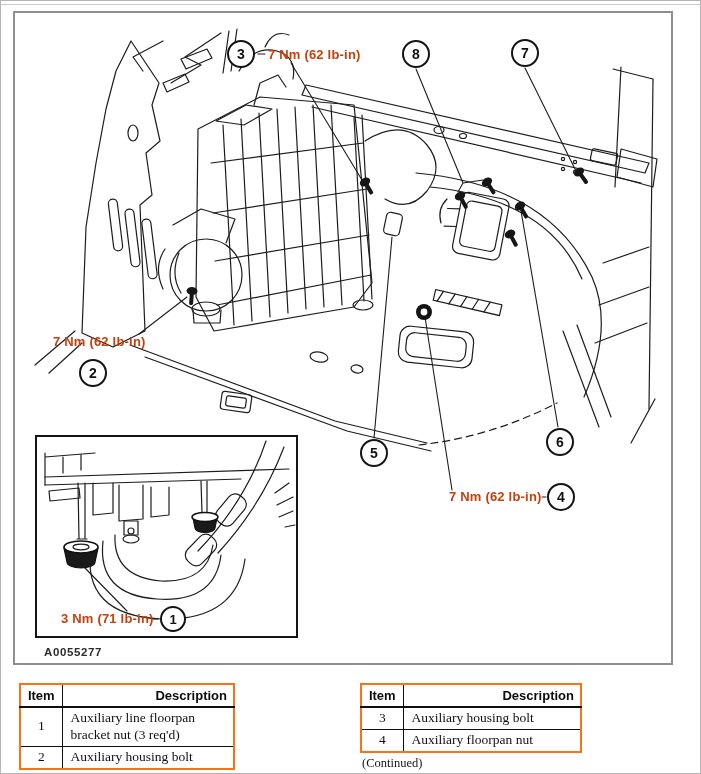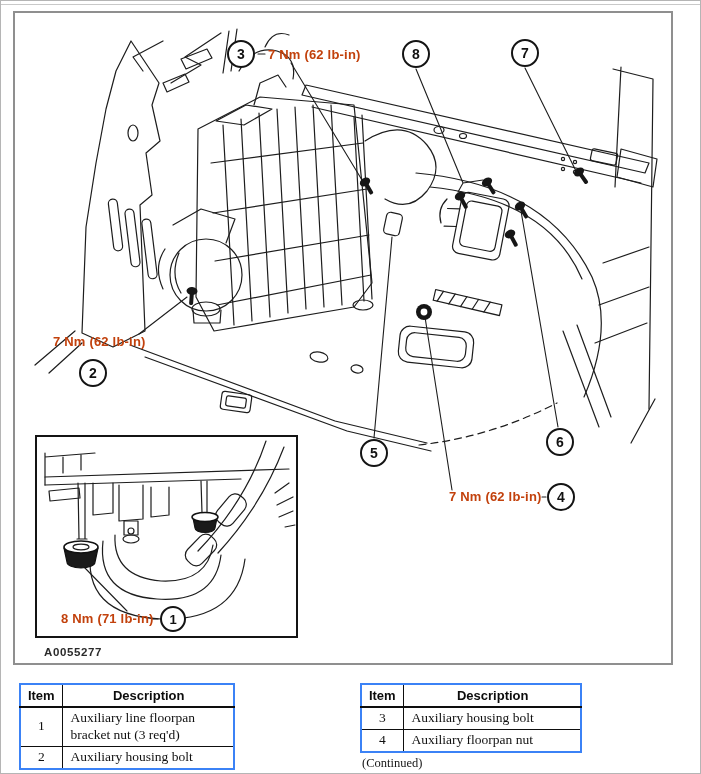--- a/index.html
+++ b/index.html
@@ -31,25 +31,25 @@
   .inset-box{
     position:absolute;left:20px;top:422px;width:263px;height:203px;
     border:2px solid #141414;box-sizing:border-box;background:#fff;z-index:2;
   }
   .figure-code{
     position:absolute;left:29px;top:633px;font:700 11.5px "Liberation Sans",sans-serif;
     color:#2b2b2b;letter-spacing:.6px;z-index:3;
   }
   
   .parts-table{position:absolute;z-index:5;}
-  .parts-table table{border-collapse:collapse;border:2px solid #3b82f6;table-layout:fixed;background:#fff;}
+  .parts-table table{border-collapse:collapse;border:2px solid #f97316;table-layout:fixed;background:#fff;}
   .parts-table th{
     border:1.5px solid #0e0e0e;border-bottom:2px solid #0e0e0e;
     font:700 13px "Liberation Sans",sans-serif;color:#0c0c0c;
-    padding:3px 6px 3px 8px;text-align:center;
+    padding:3px 6px 3px 8px;text-align:right;
   }
   .parts-table th.col-item{text-align:center;padding:3px 2px;}
   .parts-table td{
     border:1.5px solid #0e0e0e;font:13.5px/1.25 "Liberation Serif",serif;color:#101010;
     padding:2px 6px 2px 8px;vertical-align:middle;
   }
   .parts-table td.num{text-align:center;padding:2px 2px;}
   .continued{font:12.5px "Liberation Serif",serif;color:#151515;margin:3px 0 16px 2px;}
 </style>
 </head>
@@ -244,21 +244,21 @@
           <path d="M47,130 L90,174" stroke-width="1.1"></path>
           <path d="M115,182 L121,182" stroke-width="1.1"></path>
 
           <path d="M27,111 l3,14 a14,6 0 0 0 28,0 l3,-14" fill="#1a1a1a" stroke="#111"></path>
           <ellipse cx="44" cy="110" rx="17" ry="6" fill="#ffffff" stroke="#111" stroke-width="1.6"></ellipse>
           <ellipse cx="44" cy="110" rx="8" ry="2.8" fill="none"></ellipse>
           <path d="M156,81 l2,10 a10,4.5 0 0 0 20,0 l2,-10" fill="#1a1a1a" stroke="#111"></path>
           <ellipse cx="168" cy="80" rx="13" ry="4.5" fill="#ffffff" stroke="#111" stroke-width="1.5"></ellipse>
         </g>
       </svg>
-      <div class="torque" style="left:24px;top:174px;">8 Nm (71 lb-in)</div>
+      <div class="torque" style="left:24px;top:174px;">3 Nm (71 lb-in)</div>
       <div class="callout small" style="left:123px;top:169px;">
         <span>1</span>
         </div>
     </div>
 
     <div class="figure-code">A0055277</div>
   </div>
 
   <div class="parts-table" style="left:18px;top:682px;width:214px;">
     <table style="width:214px;">

